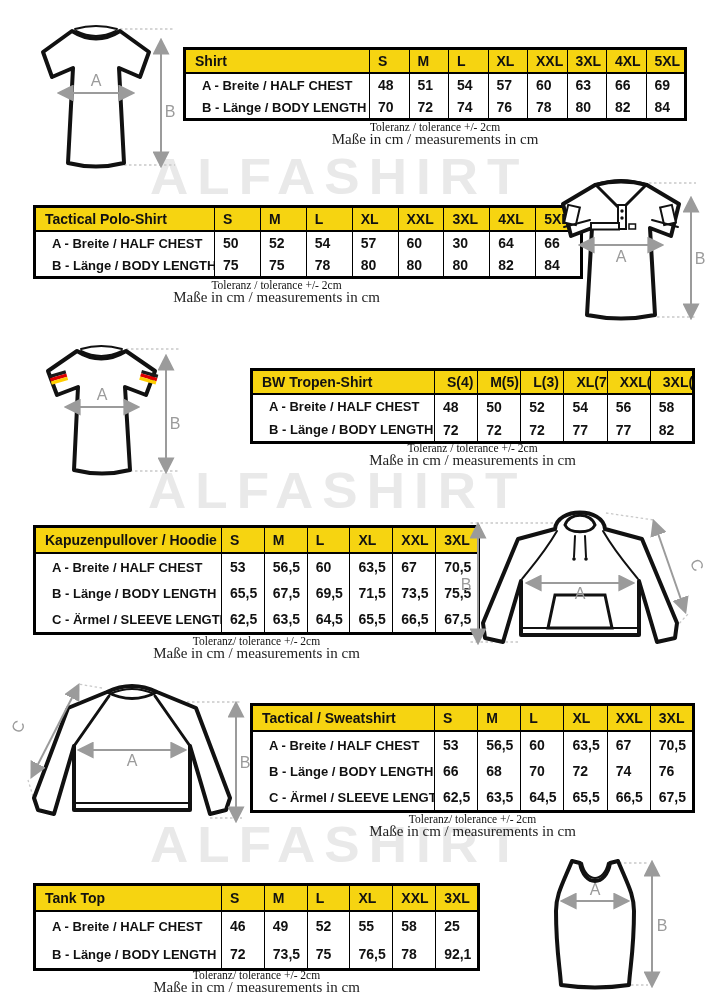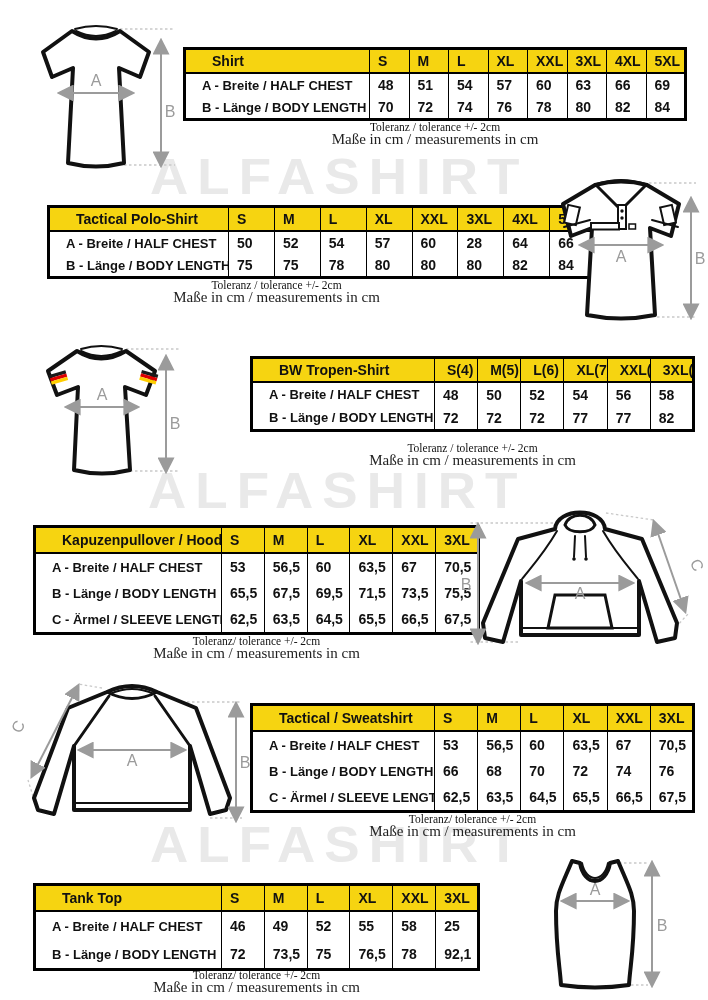--- a/index.html
+++ b/index.html
@@ -22,21 +22,21 @@
     background:#fff;border:3px solid #000;
   }
   table.sizes th,table.sizes td{
     border-left:1.5px solid #000;padding:0 2px 0 8px;text-align:left;
     font-weight:bold;white-space:nowrap;overflow:hidden;
   }
   table.sizes th:first-child,table.sizes td:first-child{border-left:none;}
   table.sizes thead th{
     background:var(--yellow);border-bottom:2.5px solid #000;font-size:14px;
   }
-  table.sizes thead th.title{padding-left:26px;}
+  table.sizes thead th.title{padding-left:9px;}
   table.sizes tbody td{font-size:14px;}
   table.sizes tbody td.rowlabel{font-size:13px;padding-left:16px;}
   .t1 thead th,.t2 thead th,.t3 thead th{height:22px;}
   .t1 tbody td,.t2 tbody td{height:22px;}
   .t3 tbody td{height:23px;}
   .t4 thead th,.t5 thead th,.t6 thead th{height:24px;}
   .t4 tbody td,.t5 tbody td{height:26px;}
   .t6 tbody td{height:28px;}
   .t3 thead th{font-size:13px;padding-left:12px;}
   .t3 thead th.title{font-size:14px;padding-left:9px;}
@@ -135,21 +135,21 @@
         <td>82</td>
         <td>84</td>
       </tr>
     </tbody>
   </table>
 <div class="tol" style="left:183px;top:120px;width:504px">
   <div class="l1">Toleranz / tolerance +/- 2cm</div>
   <div class="l2">Maße in cm / measurements in cm</div>
 </div>
 
-<table class="sizes t2" style="left:47px;top:205px;width:550px">
+<table class="sizes t2" style="left:33px;top:205px;width:550px">
     <colgroup>
       <col style="width: 180px;">
       <col>
       <col>
       <col>
       <col>
       <col>
       <col>
       <col>
       <col>
@@ -168,21 +168,21 @@
       </tr>
     </thead>
     <tbody>
       <tr>
         <td class="rowlabel">A -  Breite / HALF CHEST</td>
         <td>50</td>
         <td>52</td>
         <td>54</td>
         <td>57</td>
         <td>60</td>
-        <td>28</td>
+        <td>30</td>
         <td>64</td>
         <td>66</td>
       </tr>
       <tr>
         <td class="rowlabel">B -  Länge / BODY LENGTH</td>
         <td>75</td>
         <td>75</td>
         <td>78</td>
         <td>80</td>
         <td>80</td>
@@ -234,36 +234,36 @@
       <rect x="0" y="0" width="17" height="3.4" style="fill: rgb(26, 26, 26);"></rect>
       <rect x="0" y="3.4" width="17" height="3.4" style="fill: rgb(221, 0, 0);"></rect>
       <rect x="0" y="6.8" width="17" height="3.4" style="fill: rgb(255, 206, 0);"></rect>
     </g>
     <line class="arrow" x1="42" y1="70" x2="112" y2="70" marker-start="url(#as)" marker-end="url(#ae)"></line>
     <text class="dimlabel" x="77" y="63" text-anchor="middle">A</text>
     <line class="arrow" x1="141" y1="20" x2="141" y2="134" marker-start="url(#as)" marker-end="url(#ae)"></line>
     <text class="dimlabel" x="150" y="92" text-anchor="middle">B</text>
   </svg>
 </div>
-<table class="sizes t3" style="left:250px;top:356px;width:445px">
+<table class="sizes t3" style="left:250px;top:368px;width:445px">
     <colgroup>
       <col style="width: 183px;">
       <col>
       <col>
       <col>
       <col>
       <col>
       <col>
     </colgroup>
     <thead>
       <tr>
         <th class="title">BW Tropen-Shirt</th>
         <th>S(4)</th>
         <th>M(5)</th>
-        <th>L(6)</th>
+        <th>L(3)</th>
         <th>XL(7)</th>
         <th>XXL(8)</th>
         <th>3XL(9)</th>
       </tr>
     </thead>
     <tbody>
       <tr>
         <td class="rowlabel">A -  Breite / HALF CHEST</td>
         <td>48</td>
         <td>50</td>

